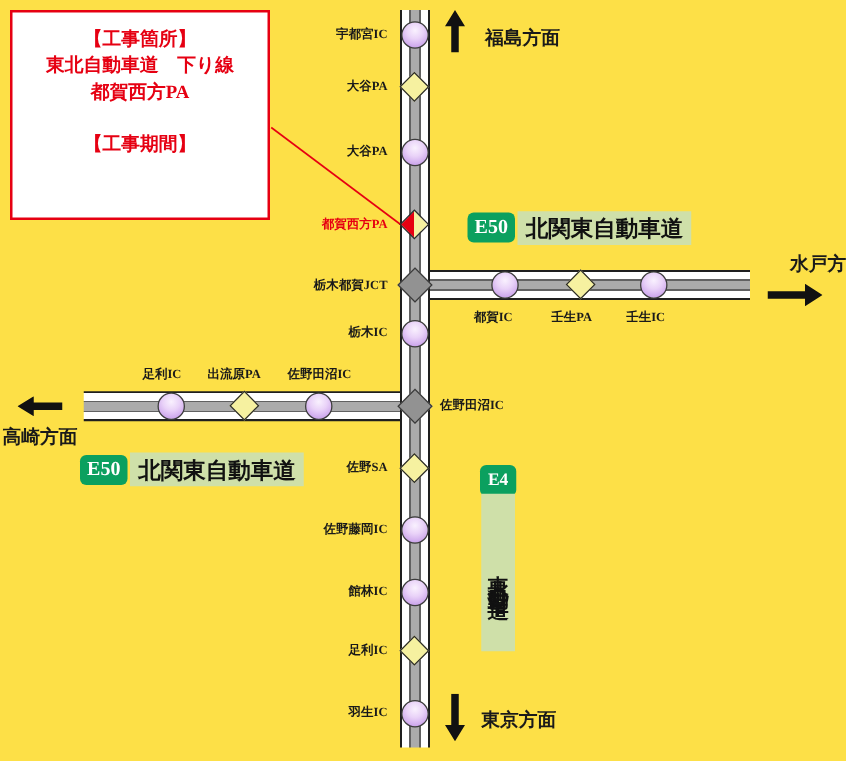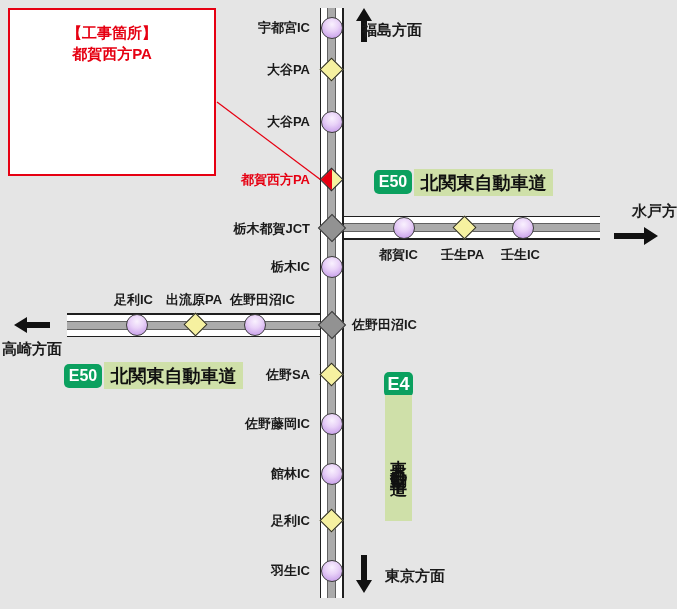--- a/index.html
+++ b/index.html
@@ -1,19 +1,19 @@
 <!DOCTYPE html>
 <html><head>
 <meta charset="utf-8">
 <style>
   html,body{margin:0;padding:0;background:#fff;}
   *{box-sizing:border-box;}
   #map{
-    position:relative;width:677px;height:609px;background:#e5e5e5;overflow:hidden;
-    font-family:Liberation Sans, sans-serif;color:#1a1a1a;
+    position:relative;width:677px;height:609px;background:#fde047;overflow:hidden;
+    font-family:Liberation Serif, serif;color:#1a1a1a;
   }
   
   .road-h{
     position:absolute;height:24px;z-index:1;
     background:linear-gradient(to bottom,
       #1f1f1f 0px,#1f1f1f 1.5px,#ffffff 1.5px,#ffffff 7.5px,
       #616161 7.5px,#616161 8.5px,#ababab 8.5px,#ababab 15.5px,
       #616161 15.5px,#616161 16.5px,#ffffff 16.5px,#ffffff 22.5px,
       #1f1f1f 22.5px,#1f1f1f 24px);
   }
@@ -35,21 +35,21 @@
     position:absolute;width:17px;height:17px;z-index:5;
     border:1.5px solid #2a2a2a;background:#f6f1a0;transform:rotate(45deg);
   }
   .pa.construction{background:linear-gradient(45deg,#e60012 50%,#f6f1a0 50%);}
   .jct{
     position:absolute;width:20px;height:20px;z-index:5;
     border:1.5px solid #3a3a3a;background:#929292;transform:rotate(45deg);
   }
   
   .st-label{
-    position:absolute;font-size:13px;font-weight:bold;white-space:nowrap;z-index:6;line-height:16px;
+    position:absolute;font-size:10px;font-weight:bold;white-space:nowrap;z-index:6;line-height:16px;
   }
   .st-label.ralign{text-align:right;}
   .st-label.red{color:#e60012;}
   .dir-label{position:absolute;font-size:15px;font-weight:bold;white-space:nowrap;z-index:6;}
   .arrow{position:absolute;z-index:6;}
   
   .badge{
     position:absolute;background:#0ba05f;color:#ffffff;font-weight:bold;
     display:flex;align-items:center;justify-content:center;border-radius:5px;z-index:6;
   }
@@ -70,22 +70,24 @@
 <body>
 
 <div id="map">
 
   <div class="road-h" style="left:344px;top:216px;width:256px;"></div>
   <div class="road-h" style="left:67px;top:313px;width:253px;"></div>
   <div class="road-v" style="left:320px;top:8px;height:590px;"></div>
 
   <div class="info-box">
     <div class="info-line">【工事箇所】</div>
+    <div class="info-line">東北自動車道　下り線</div>
     <div class="info-line">都賀西方PA</div>
     <div class="info-line"></div>
+    <div class="info-line">【工事期間】</div>
   </div>
 
   <svg class="callout" width="116" height="86">
     <line x1="7" y1="4" x2="111" y2="82" stroke="#e60012" stroke-width="1.3"></line>
   </svg>
 
   <div class="ic" style="left:321px;top:17px;"></div>
   <div class="pa" style="left:323px;top:61px;"></div>
   <div class="ic" style="left:321px;top:111px;"></div>
   <div class="pa construction" style="left:323px;top:171px;"></div>
@@ -123,21 +125,21 @@
   <div class="st-label" style="left:441px;top:247px;">壬生PA</div>
   <div class="st-label" style="left:501px;top:247px;">壬生IC</div>
 
   <div class="st-label" style="left:114px;top:292px;">足利IC</div>
   <div class="st-label" style="left:166px;top:292px;">出流原PA</div>
   <div class="st-label" style="left:230px;top:292px;">佐野田沼IC</div>
 
   <svg class="arrow" style="left:356px;top:8px;" width="16" height="34">
     <path d="M8 0 L16 13 L11 13 L11 34 L5 34 L5 13 L0 13 Z" fill="#111"></path>
   </svg>
-  <div class="dir-label" style="left:362px;top:21px;text-align:center;">福島方面</div>
+  <div class="dir-label" style="left:388px;top:21px;text-align:center;">福島方面</div>
 
   <svg class="arrow" style="left:356px;top:555px;" width="16" height="38">
     <path d="M8 38 L0 25 L5 25 L5 0 L11 0 L11 25 L16 25 Z" fill="#111"></path>
   </svg>
   <div class="dir-label" style="left:385px;top:567px;">東京方面</div>
 
   <div class="dir-label" style="left:632px;top:202px;">水戸方面</div>
   <svg class="arrow" style="left:614px;top:227px;" width="44" height="18">
     <path d="M44 9 L30 0 L30 6 L0 6 L0 12 L30 12 L30 18 Z" fill="#111"></path>
   </svg>
@@ -146,16 +148,16 @@
     <path d="M0 8 L13 0 L13 5 L36 5 L36 11 L13 11 L13 16 Z" fill="#111"></path>
   </svg>
   <div class="dir-label" style="left:2px;top:340px;">高崎方面</div>
 
   <div class="badge" style="left:374px;top:170px;width:38px;height:24px;font-size:16px;">E50</div>
   <div class="roadname" style="left:414px;top:169px;width:139px;height:27px;font-size:18px;">北関東自動車道</div>
 
   <div class="badge" style="left:64px;top:364px;width:38px;height:24px;font-size:16px;">E50</div>
   <div class="roadname" style="left:104px;top:362px;width:139px;height:27px;font-size:18px;">北関東自動車道</div>
 
-  <div class="badge" style="left:384px;top:372px;width:29px;height:25px;font-size:18px;">E4</div>
+  <div class="badge" style="left:384px;top:372px;width:29px;height:25px;font-size:14px;">E4</div>
   <div class="roadname" style="left:385px;top:395px;width:27px;height:126px;font-size:17px;writing-mode:vertical-rl;letter-spacing:4px;">東北自動車道</div>
 
 </div>
 
 </body></html>

